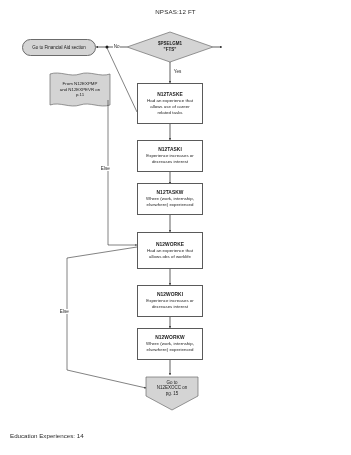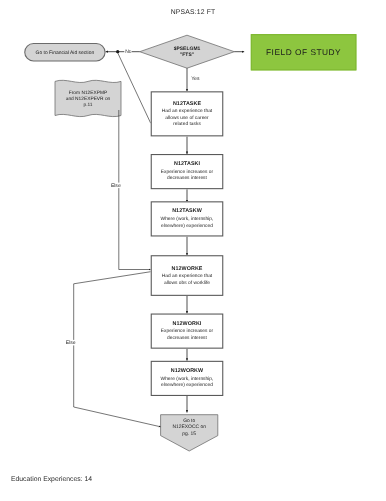--- a/index.html
+++ b/index.html
@@ -162,23 +162,20 @@
 
     <line x1="170" y1="360" x2="170" y2="375" stroke="#1b1b1b" stroke-width="0.7" marker-end="url(#arrow)"></line>
 
     <line x1="67" y1="258" x2="67" y2="370" stroke="#1b1b1b" stroke-width="0.55"></line>
     <line x1="67" y1="370" x2="146" y2="388" stroke="#1b1b1b" stroke-width="0.55" marker-end="url(#arrow)"></line>
     <line x1="67" y1="258" x2="137" y2="247" stroke="#1b1b1b" stroke-width="0.55"></line>
 
     <line x1="213" y1="47" x2="222" y2="47" stroke="#1b1b1b" stroke-width="0.7" marker-end="url(#arrow)"></line>
   </svg>
 
-  <div class="node green-block" style="left:228px; top:31px; width:96px; height:33px;">
-    <span>FIELD OF STUDY</span>
-  </div>
 
   <div class="node diamond-label" style="left:138px; top:37px; width:64px; height:20px;">
     <span class="l1">$PSELGM1</span>
     <span class="l2">"FTS"</span>
   </div>
 
   <div class="node rounded-term" style="left:22px; top:39px; width:74px; height:17px;">
     <span>Go to Financial Aid section</span>
   </div>
 

